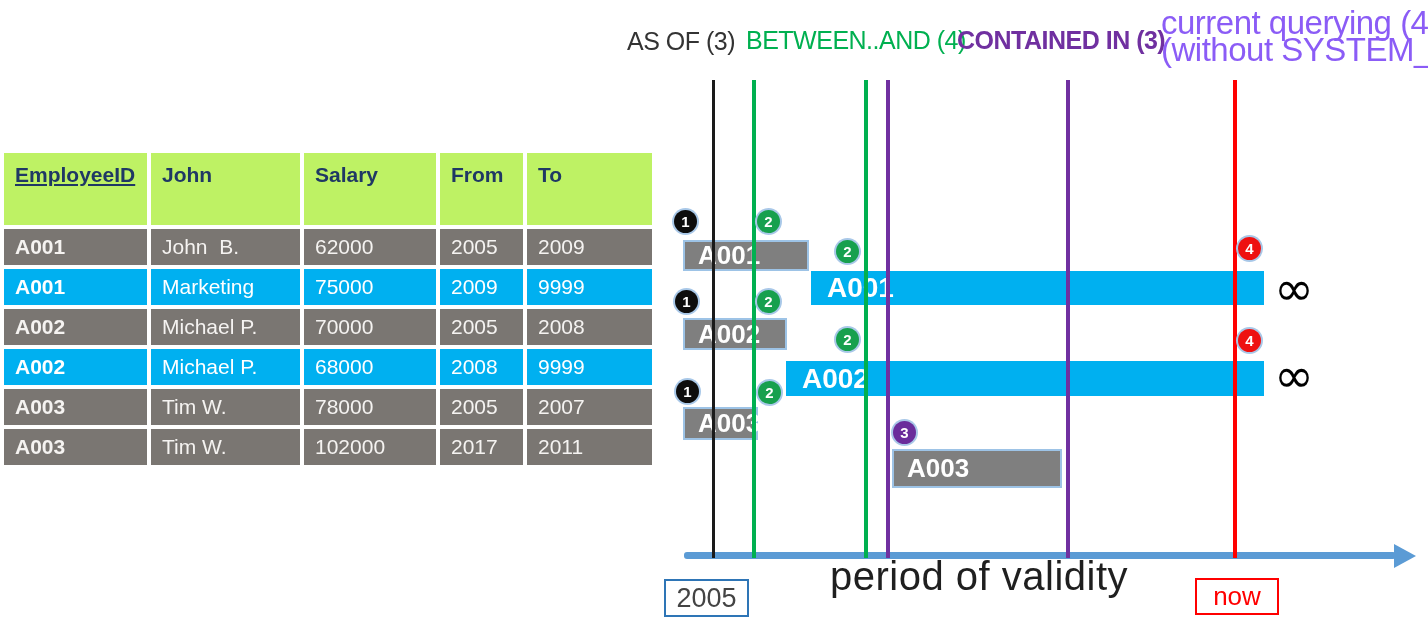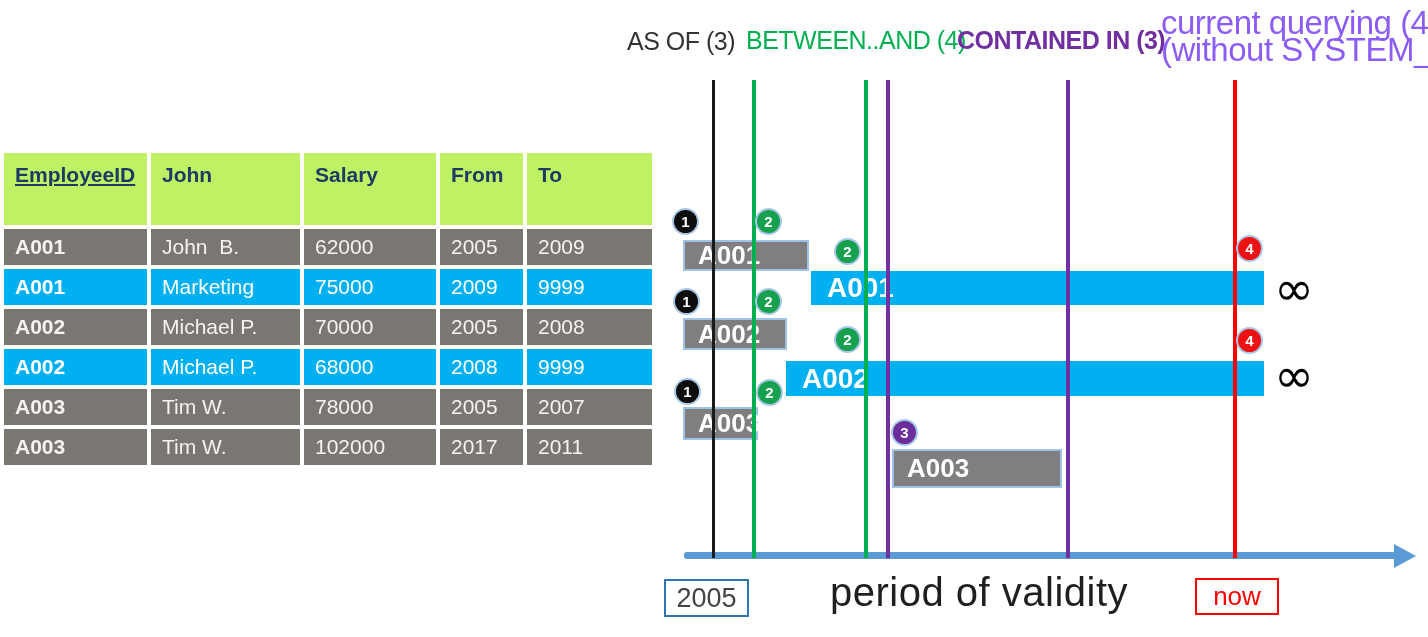--- a/index.html
+++ b/index.html
@@ -58,21 +58,21 @@
   .axis-line{position:absolute;left:684px;top:552px;width:712px;height:7px;
              background:#5B9BD5;border-radius:3px;z-index:0;}
   .axis-arrow{position:absolute;left:1394px;top:544px;width:0;height:0;z-index:0;
               border-top:12px solid transparent;border-bottom:12px solid transparent;
               border-left:22px solid #5B9BD5;}
 
   
   .year-box{position:absolute;left:664px;top:579px;width:85px;height:38px;box-sizing:border-box;
             border:2px solid #2E75B6;color:#444;font-size:27px;display:flex;
             align-items:center;justify-content:center;}
-  .axis-title{position:absolute;left:830px;top:570px;font-size:40px;color:#1F1F1F;
+  .axis-title{position:absolute;left:830px;top:554px;font-size:40px;color:#1F1F1F;
               font-weight:400;letter-spacing:0.5px;white-space:nowrap;}
   .now-box{position:absolute;left:1195px;top:578px;width:84px;height:37px;box-sizing:border-box;
            border:2px solid #FF0000;color:#FF0000;font-size:26px;display:flex;
            align-items:center;justify-content:center;}
 </style>
 </head>
 <body>
 
 <div class="stage">
 

